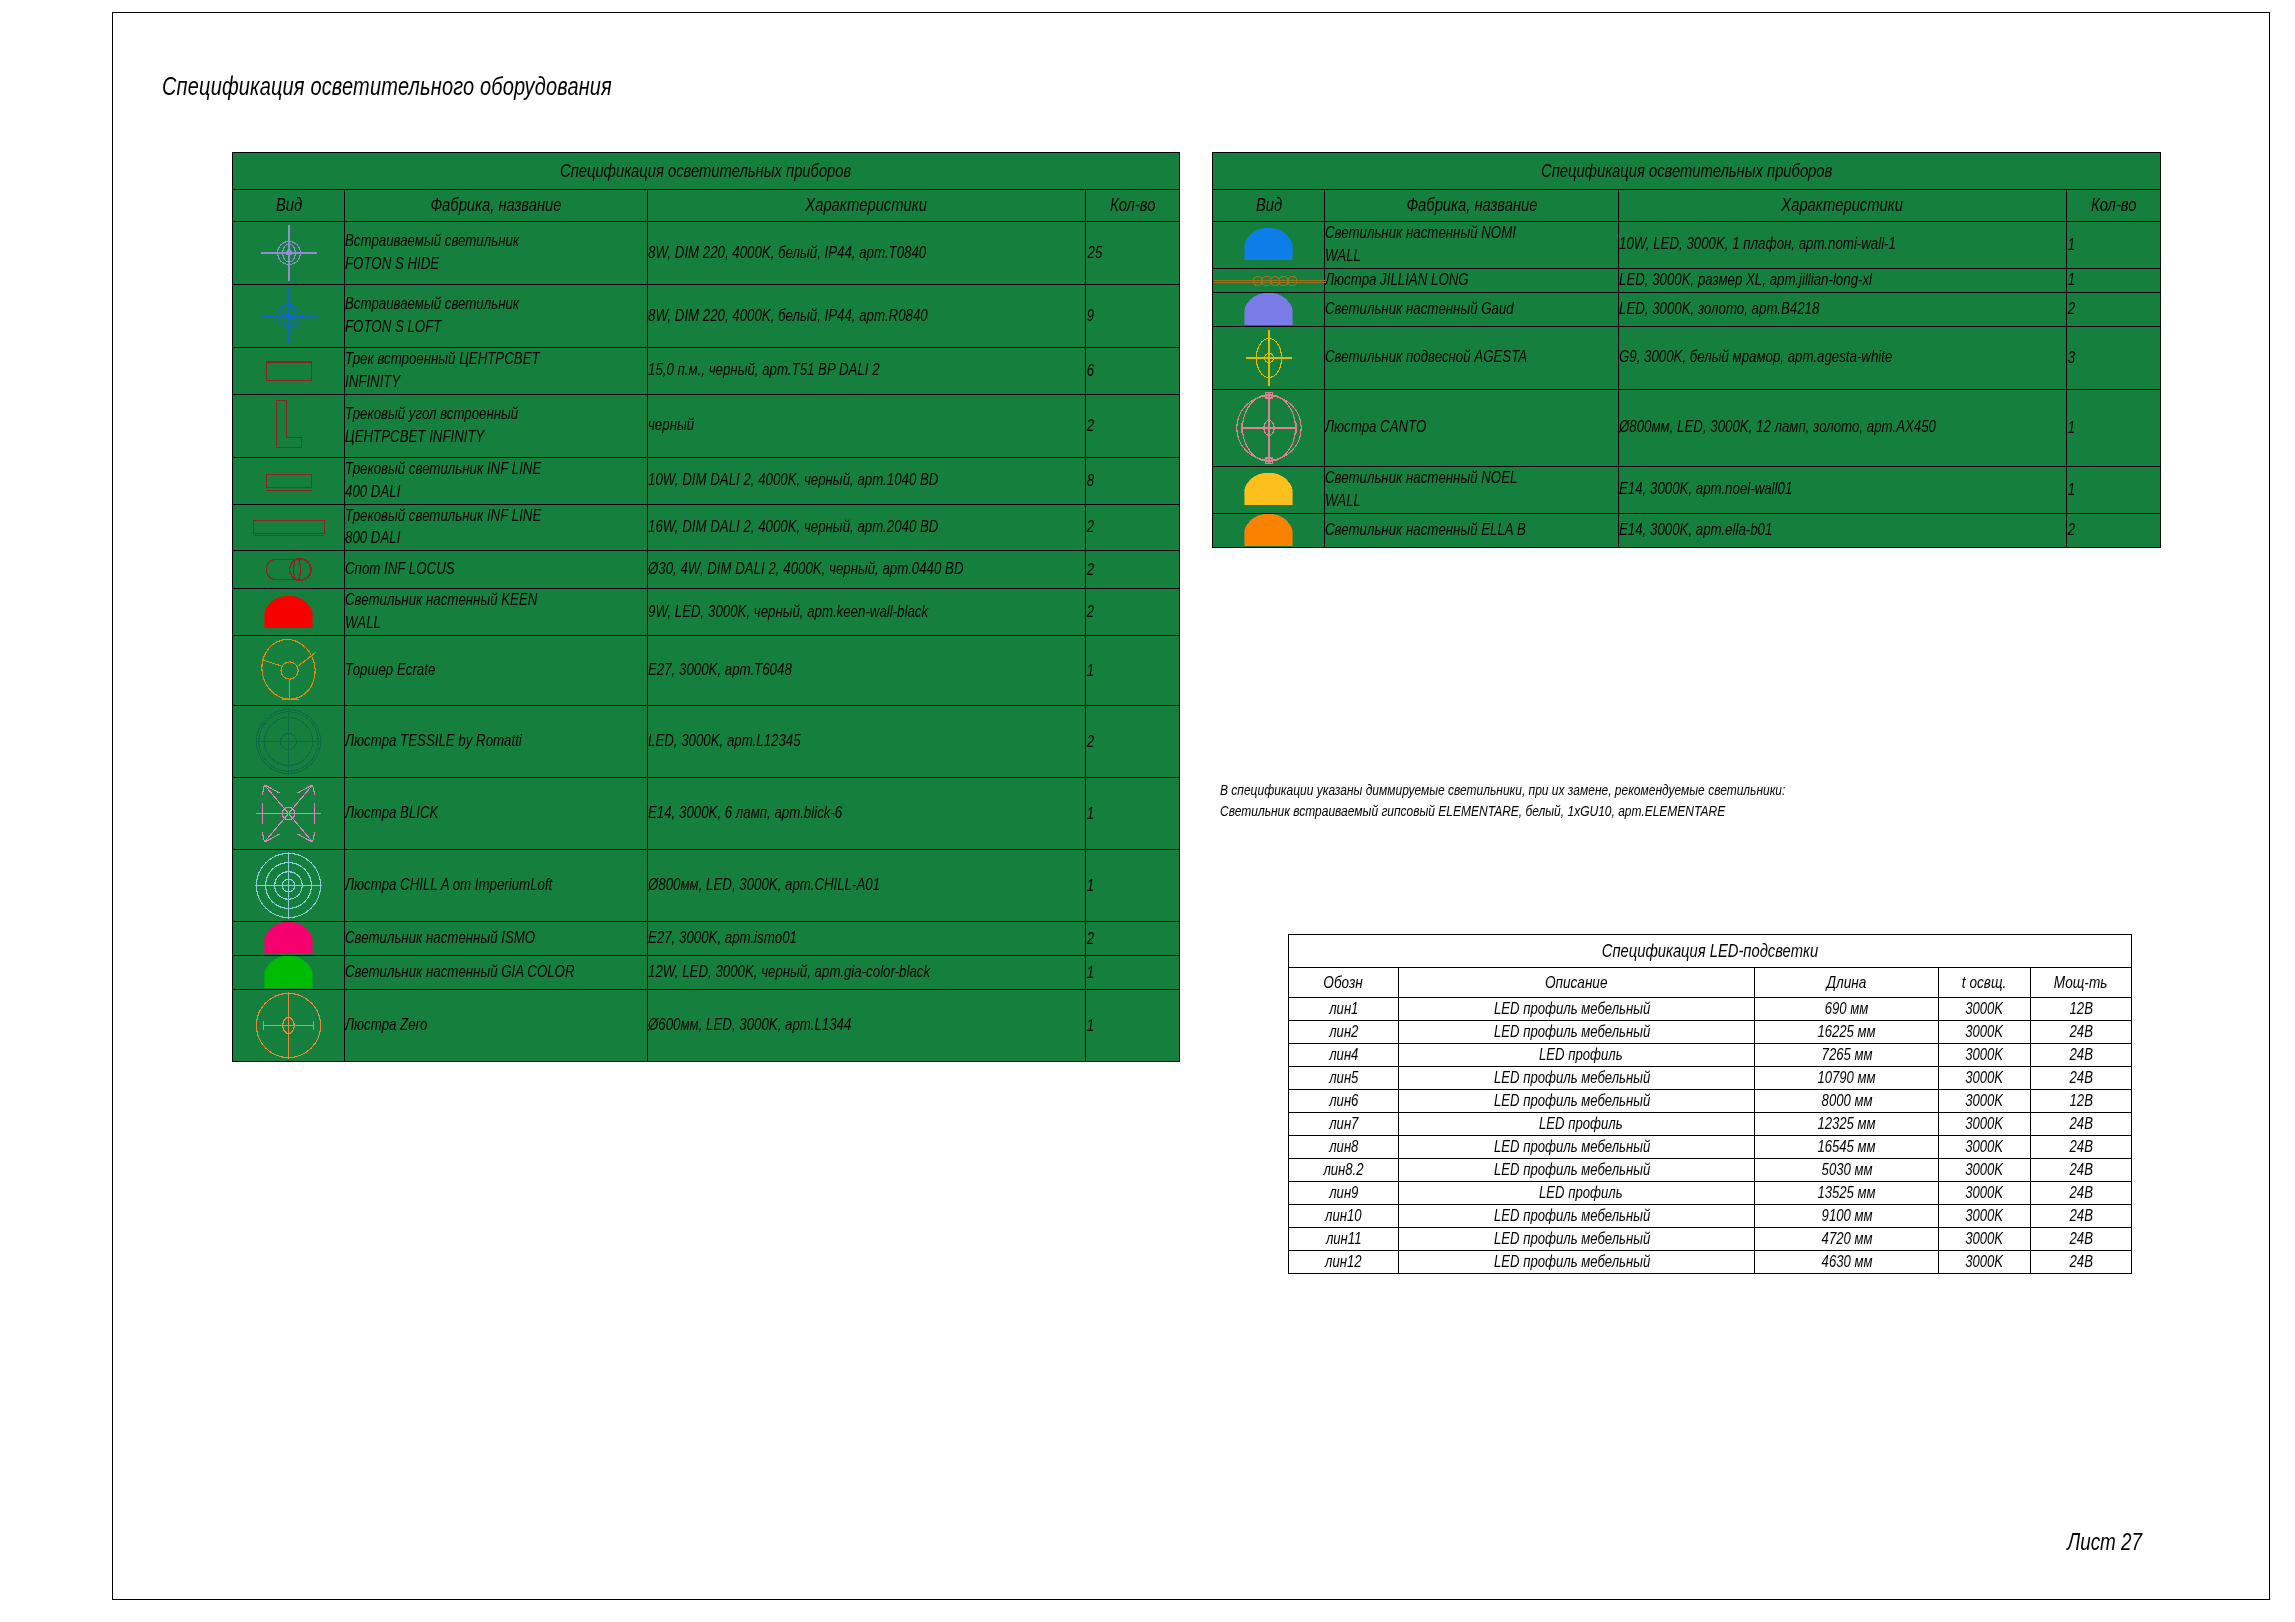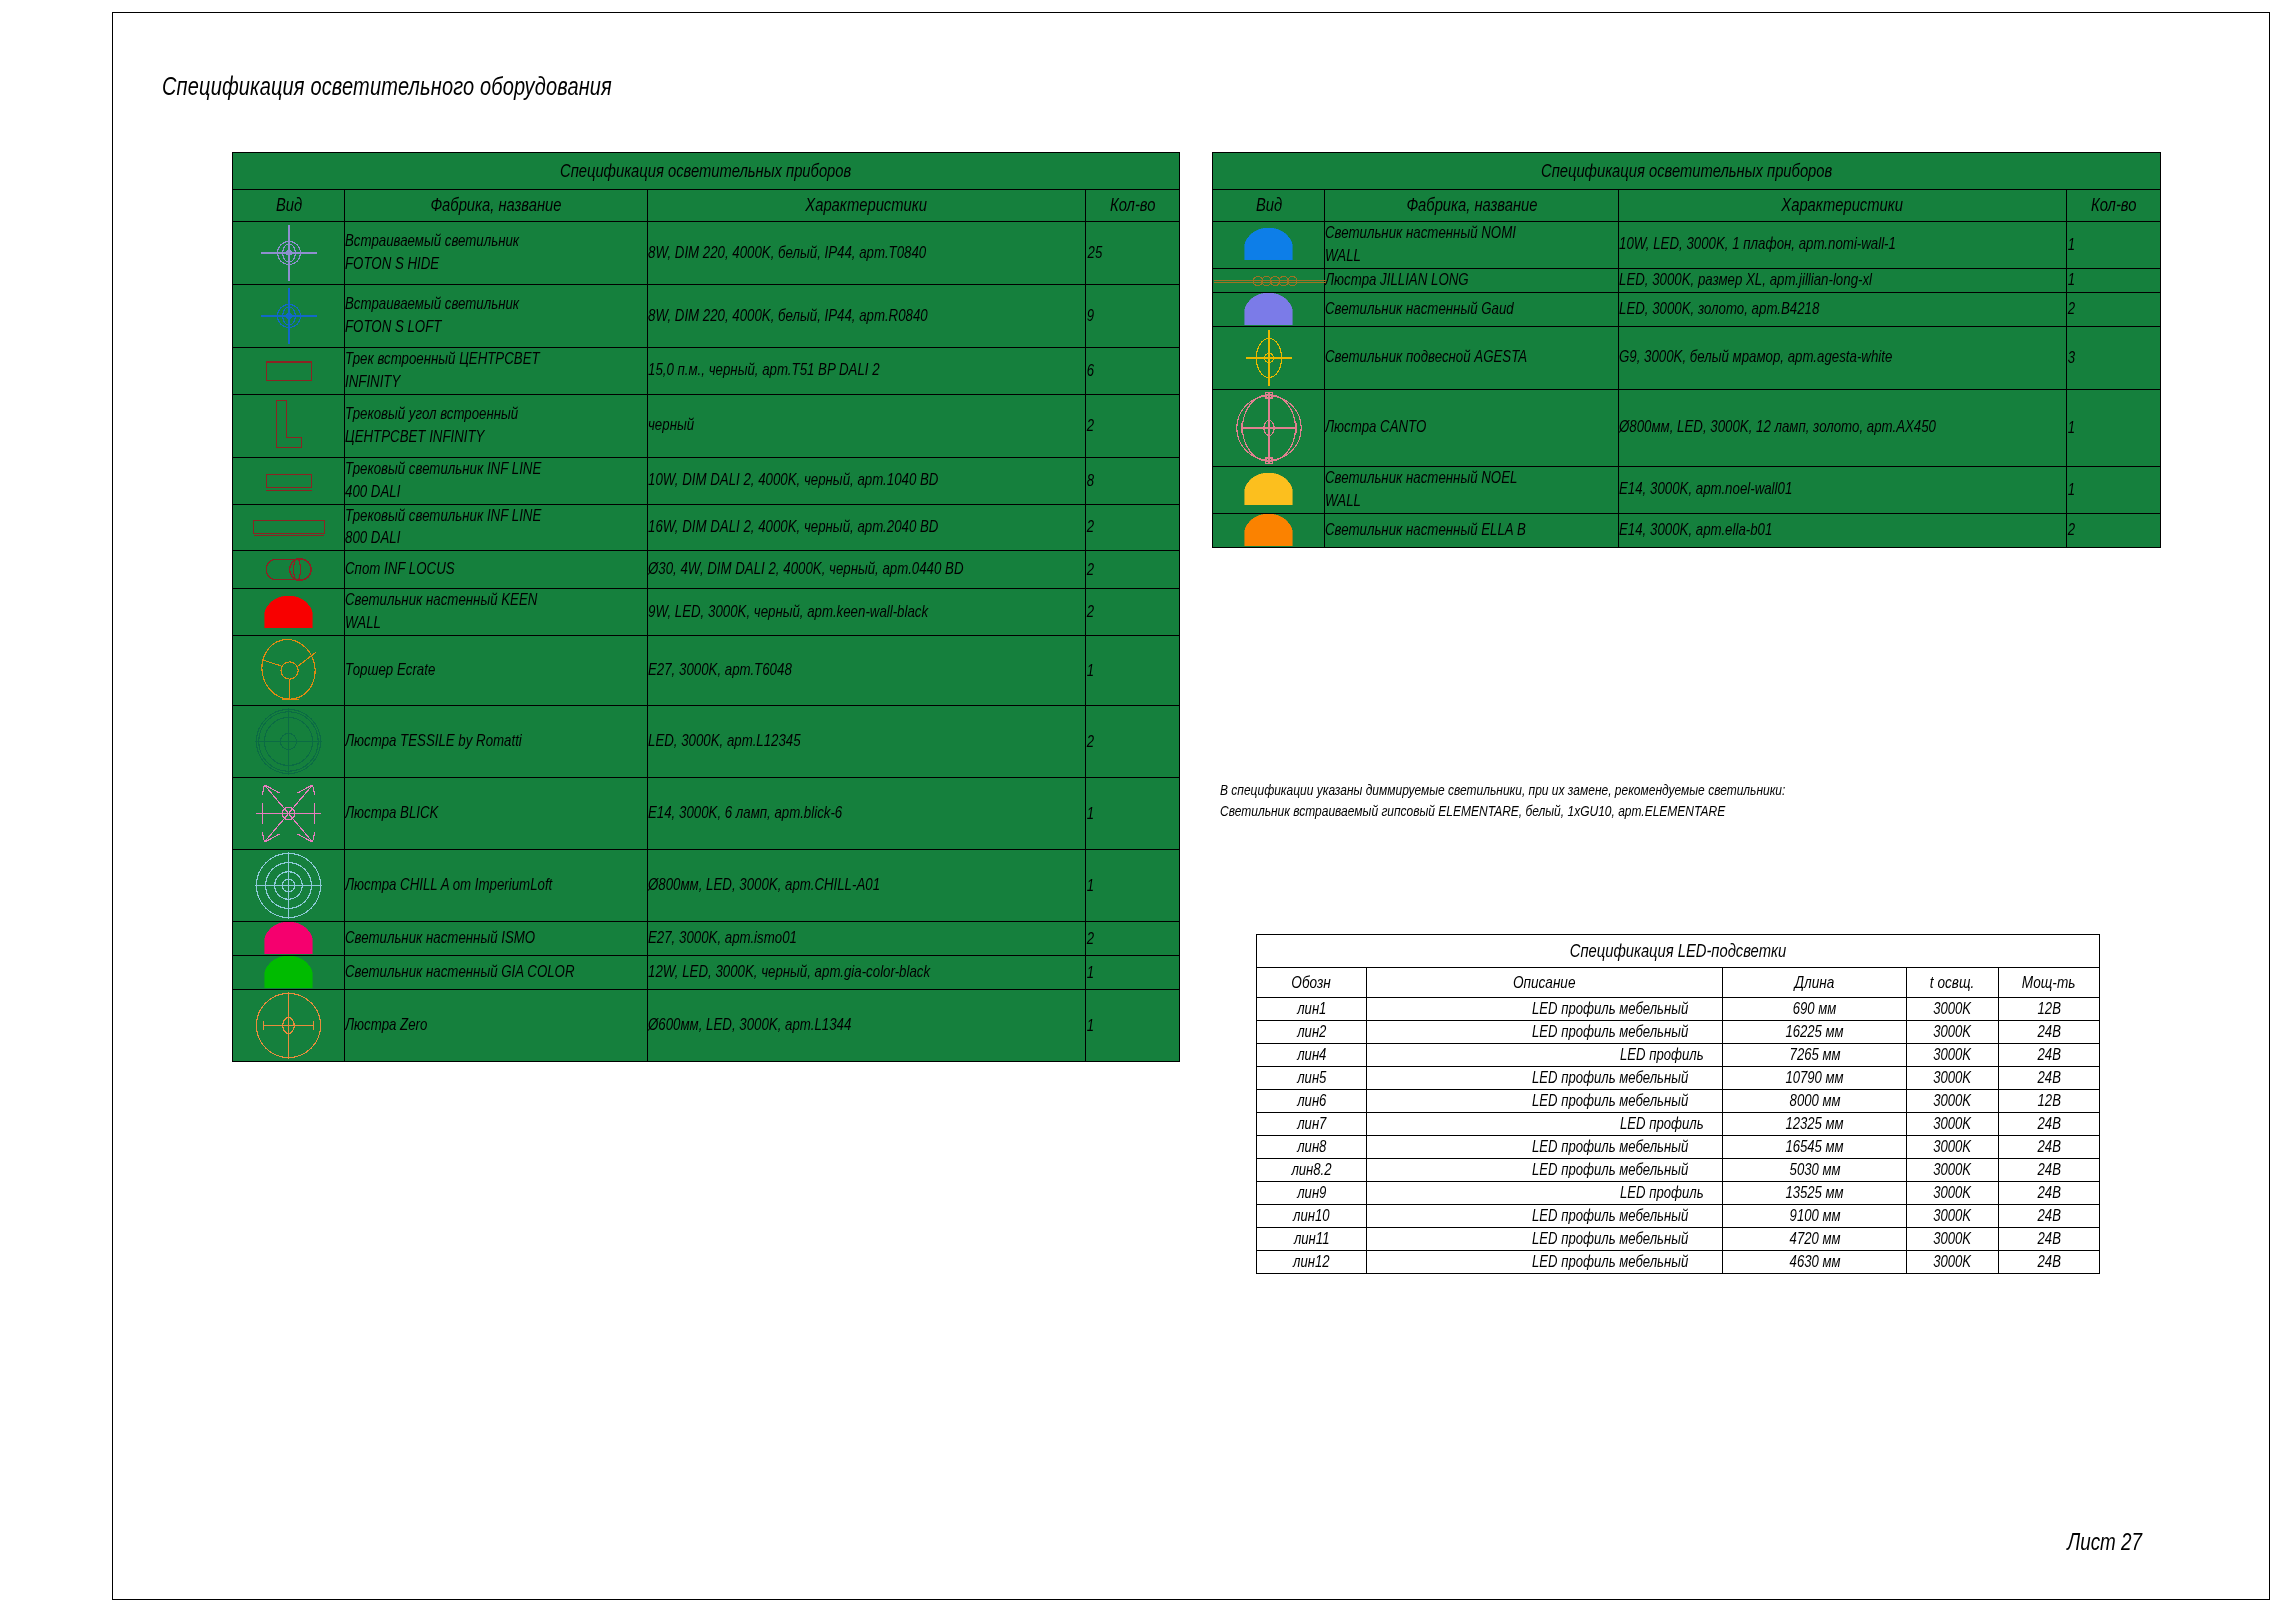--- a/index.html
+++ b/index.html
@@ -126,21 +126,21 @@
     font-stretch: condensed;
     text-align: center;
     padding: 0;
   }
   table.led .led-title { font-size: 18px; height: 32px; }
   table.led .led-title span { display: inline-block; transform: scaleX(0.82); }
   table.led th.led-head { font-size: 16.6px; height: 29px; }
   table.led th.led-head span { display: inline-block; transform: scaleX(0.82); }
   table.led td { font-size: 16px; height: 22px; }
   table.led td span { display: inline-block; transform: scaleX(0.82); }
-  table.led td.led-desc { text-align: right; padding-left: 26px; }
+  table.led td.led-desc { text-align: center; padding-left: 26px; }
   table.led td.led-desc span { transform-origin: left center; }
 
   
   #sheet-number {
     position: absolute;
     right: 145px;
     top: 1529px;
     font-size: 23px;
     font-style: italic;
     font-stretch: condensed;
@@ -489,21 +489,21 @@
         <td class="cell-qty"><span>2</span></td>
       </tr>
     </tbody>
 </table>
 
 <div id="spec-note" class="cad">
   <div>В спецификации указаны диммируемые светильники, при их замене, рекомендуемые светильники:</div>
   <div>Светильник встраиваемый гипсовый ELEMENTARE, белый, 1xGU10, арт.ELEMENTARE</div>
 </div>
 
-<table class="led" id="led-table" style="left:1256px; top:934px; width:842px;border-radius:31px;">
+<table class="led" id="led-table" style="left:1288px; top:934px; width:842px;border-radius:31px;">
   <colgroup>
     <col style="width:110px">
       <col style="width:356px">
       <col style="width:184px">
       <col style="width:92px">
       <col style="width:101px">
   </colgroup>
   <thead>
     <tr>
       <th class="led-title" colspan="5"><span>Спецификация LED-подсветки</span></th>

